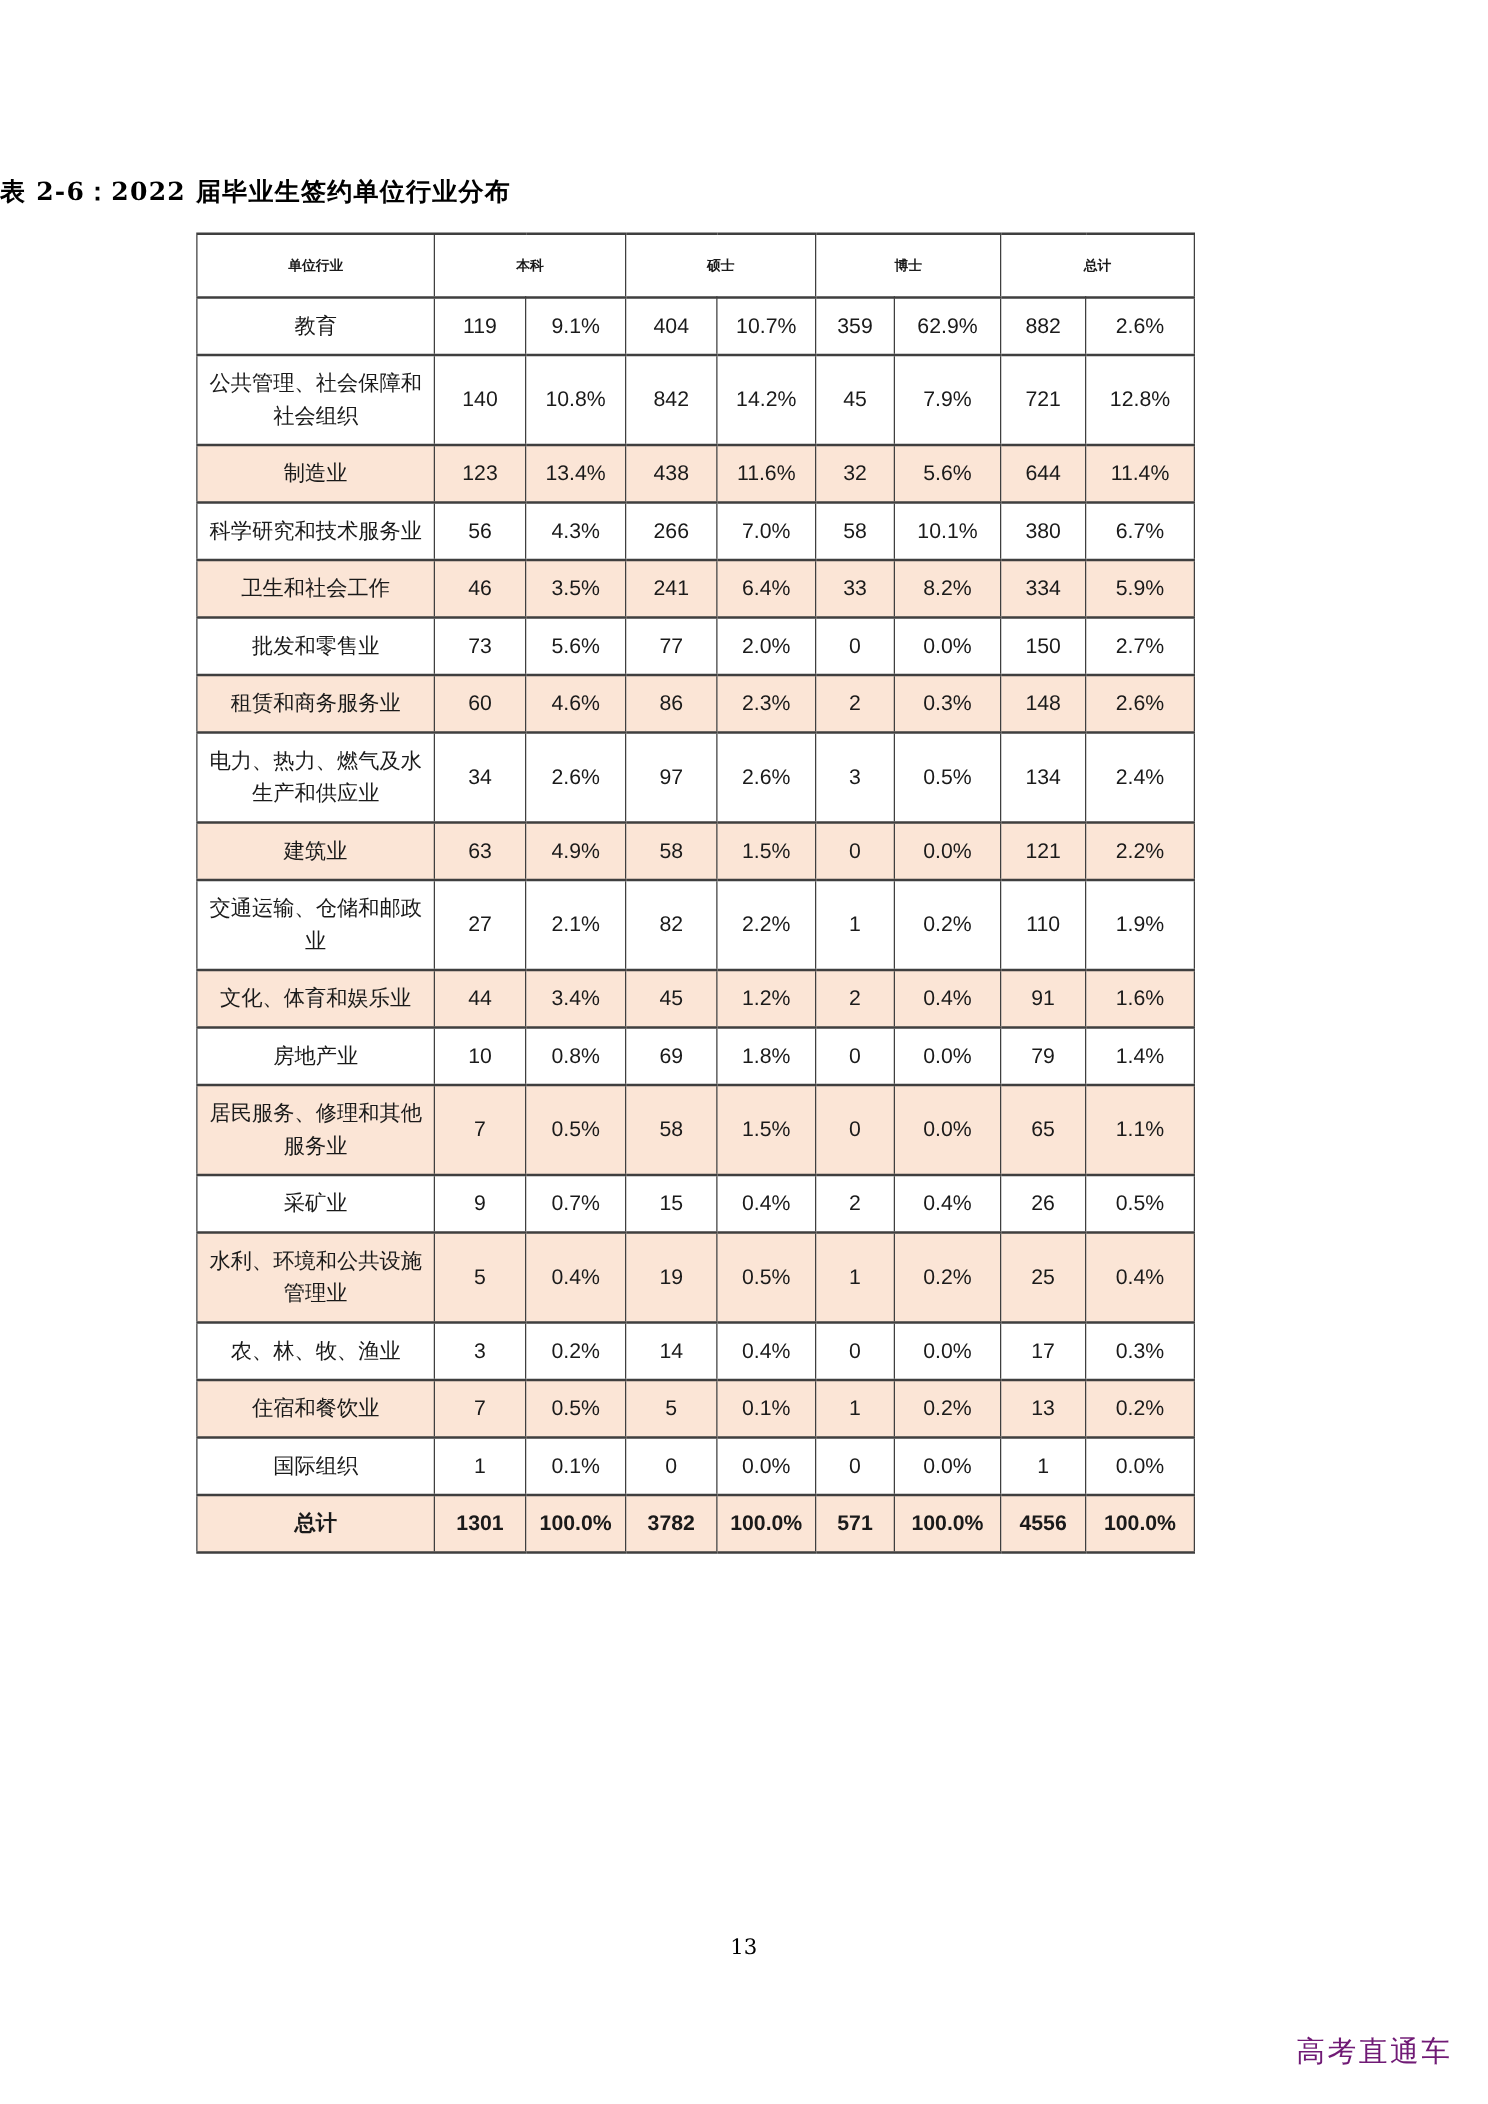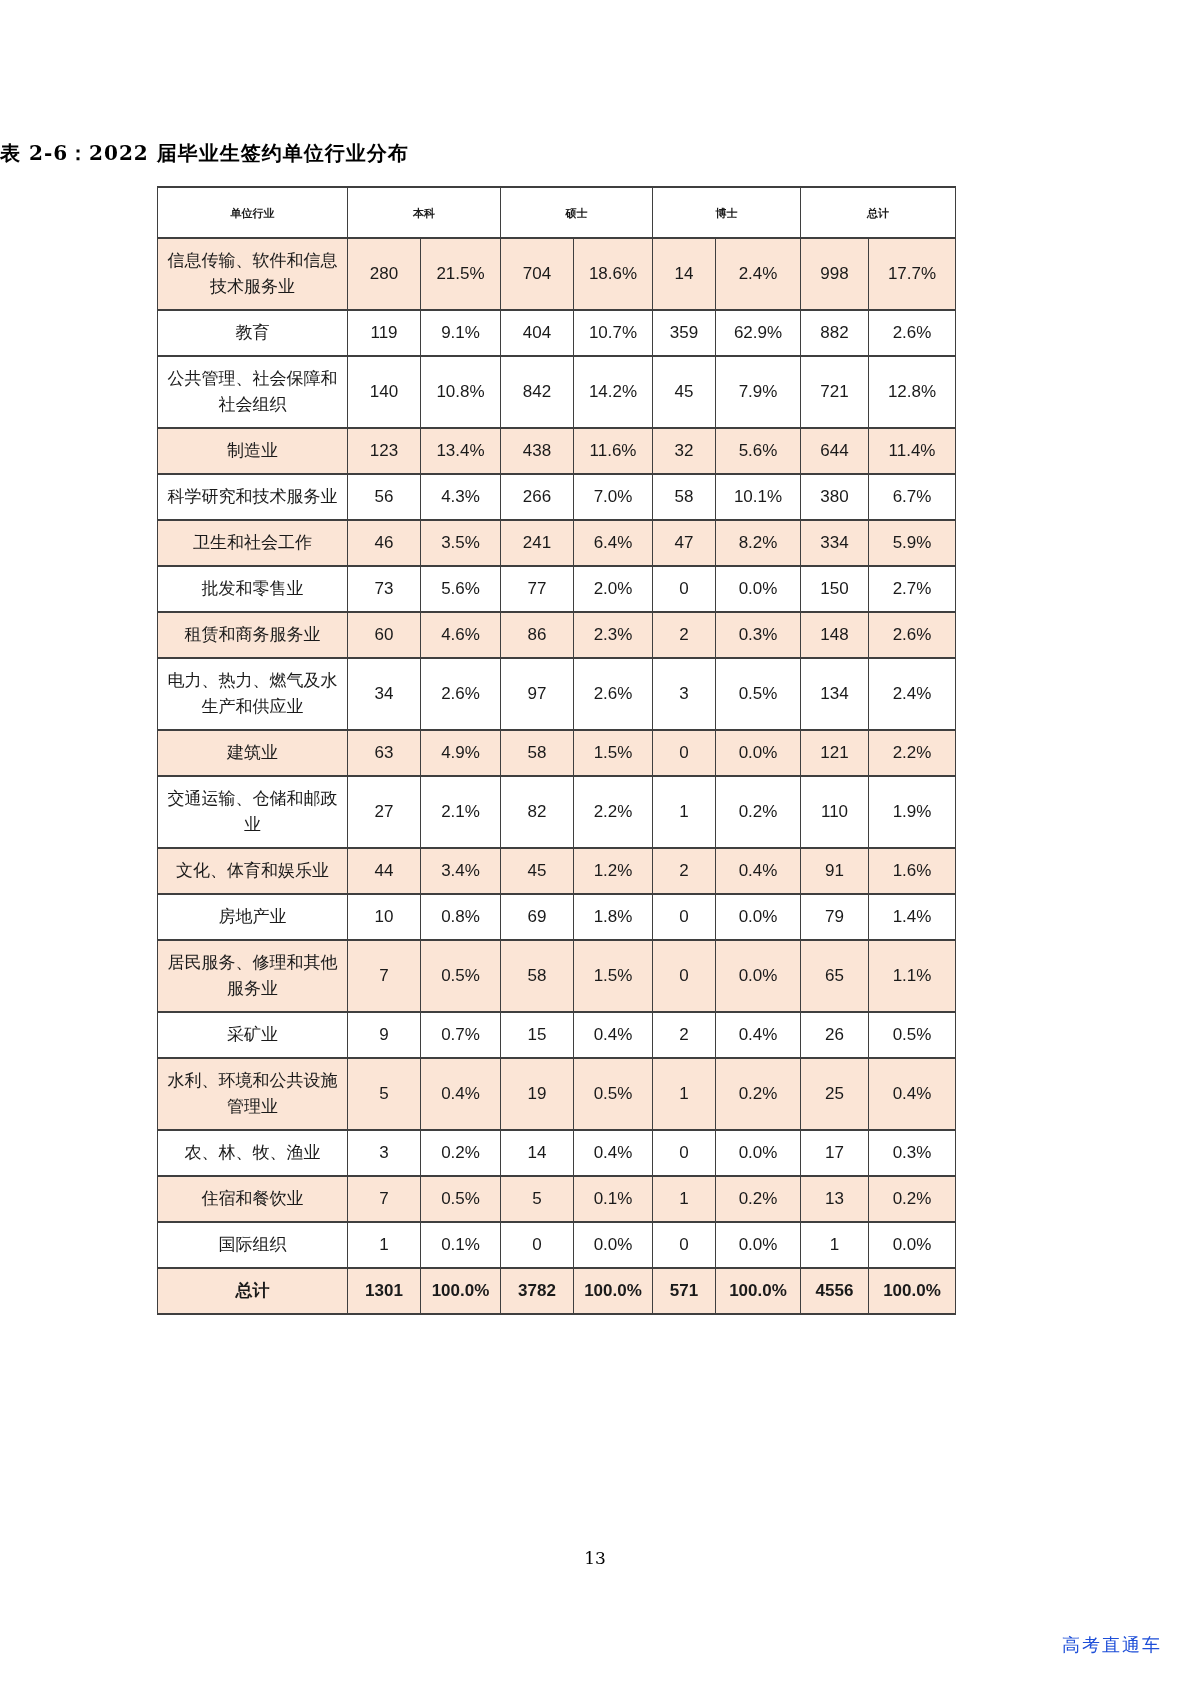--- a/index.html
+++ b/index.html
@@ -59,23 +59,23 @@
     width: 100%;
     text-align: center;
     font-family: "DejaVu Serif", serif;
     font-size: 17px;
     color: #000000;
   }
   .watermark {
     position: absolute;
     right: 28px;
     bottom: 26px;
-    font-size: 18px;
+    font-size: 23px;
     letter-spacing: 2px;
-    color: #1d4ed8;
+    color: #701a75;
     font-family: "Liberation Sans", sans-serif;
   }
 </style>
 </head>
 <body>
 
 <div class="page">
 
   <h1 class="doc-title">表 2-6：2022 届毕业生签约单位行业分布</h1>
 
@@ -94,31 +94,20 @@
     <thead>
       <tr>
         <th>单位行业</th>
         <th colspan="2">本科</th>
         <th colspan="2">硕士</th>
         <th colspan="2">博士</th>
         <th colspan="2">总计</th>
       </tr>
     </thead>
     <tbody id="industry-table-body">
-        <tr class="shaded">
-          <td>信息传输、软件和信息技术服务业</td>
-          <td>280</td>
-          <td>21.5%</td>
-          <td>704</td>
-          <td>18.6%</td>
-          <td>14</td>
-          <td>2.4%</td>
-          <td>998</td>
-          <td>17.7%</td>
-        </tr>
         <tr>
           <td>教育</td>
           <td>119</td>
           <td>9.1%</td>
           <td>404</td>
           <td>10.7%</td>
           <td>359</td>
           <td>62.9%</td>
           <td>882</td>
           <td>2.6%</td>
@@ -155,21 +144,21 @@
           <td>10.1%</td>
           <td>380</td>
           <td>6.7%</td>
         </tr>
         <tr class="shaded">
           <td>卫生和社会工作</td>
           <td>46</td>
           <td>3.5%</td>
           <td>241</td>
           <td>6.4%</td>
-          <td>47</td>
+          <td>33</td>
           <td>8.2%</td>
           <td>334</td>
           <td>5.9%</td>
         </tr>
         <tr>
           <td>批发和零售业</td>
           <td>73</td>
           <td>5.6%</td>
           <td>77</td>
           <td>2.0%</td>

